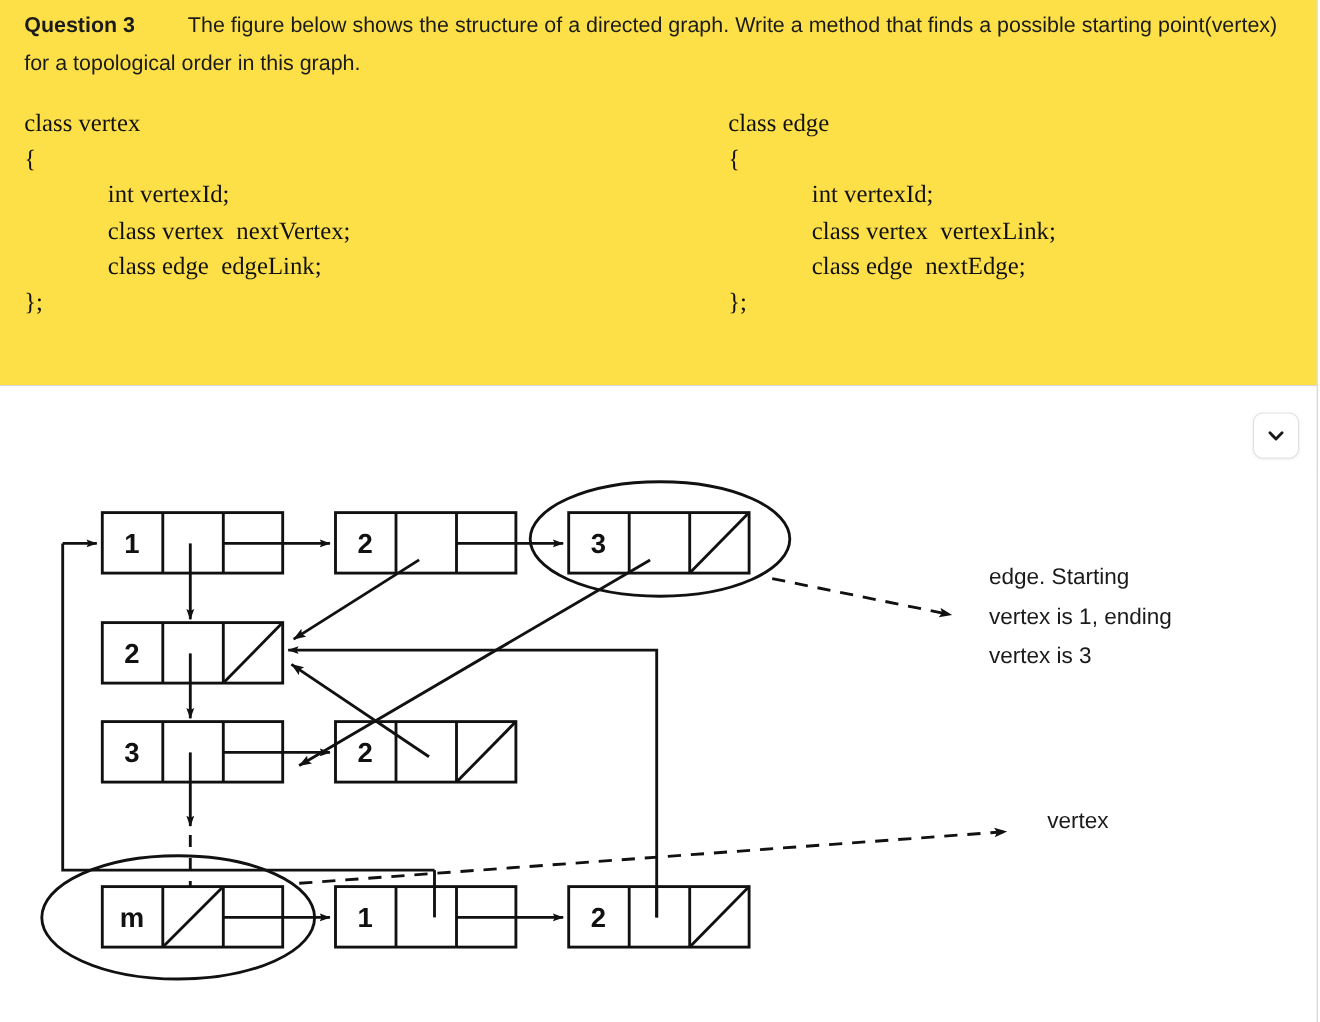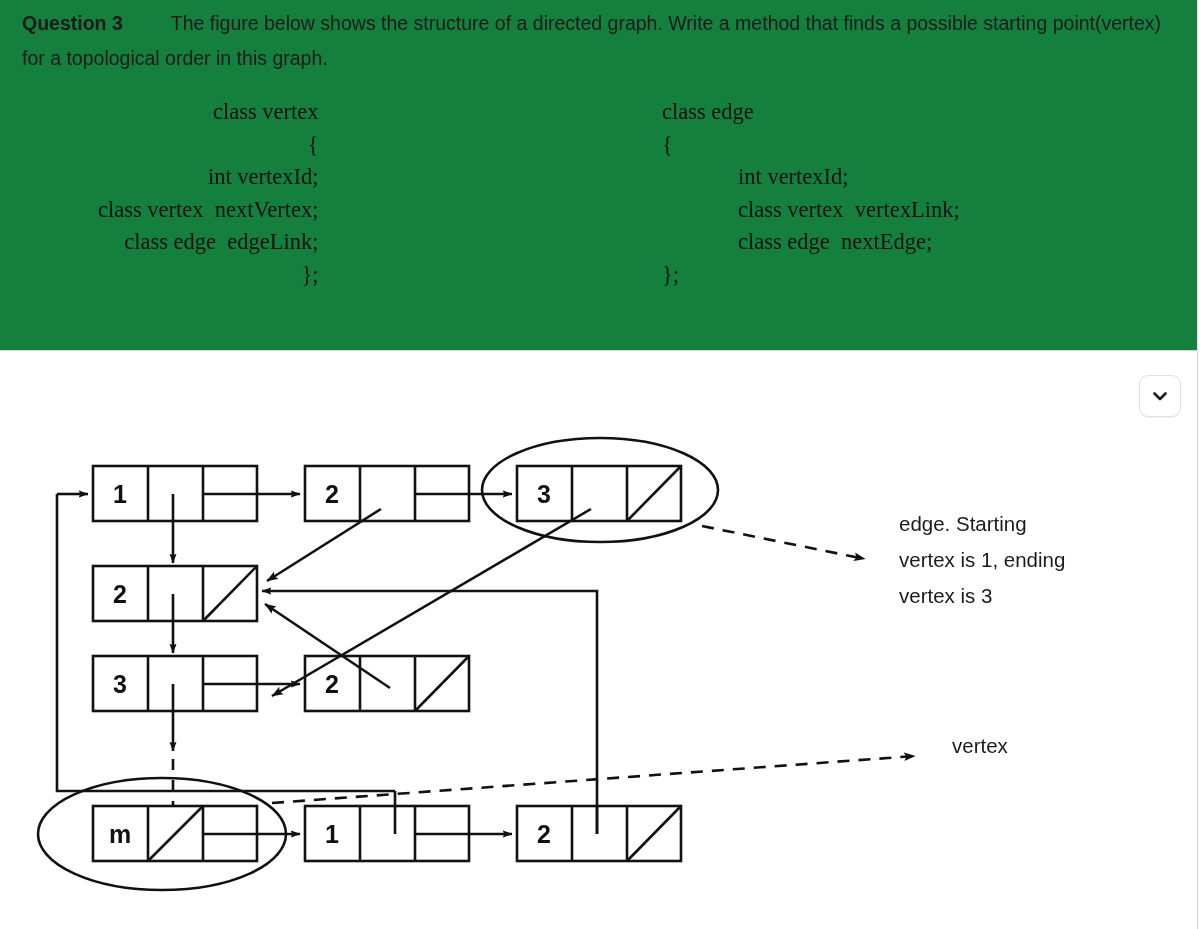--- a/index.html
+++ b/index.html
@@ -15,21 +15,21 @@
     background: #ffffff;
     overflow: hidden;
   }
 
   
   .question-panel {
     position: absolute;
     left: 0; top: 0;
     width: 1198px;
     height: 424px;
-    background: #15803d;
+    background: #fde047;
     border-right: 1px solid #e3e3e3;
     border-bottom: 1px solid #e8e8e8;
     box-sizing: border-box;
   }
   .q-prompt {
     position: absolute;
     left: 22px; top: 6px;
     width: 1140px;
     font-size: 19.5px;
     line-height: 35px;
@@ -40,21 +40,21 @@
   .q-gap { display: inline-block; width: 48px; }
 
   .code-col {
     position: absolute;
     font-family: "Liberation Serif", serif;
     font-size: 22.5px;
     line-height: 32.5px;
     color: #111111;
     white-space: pre;
   }
-  .code-left  { left: 22px;  top: 96px; text-align: right; }
+  .code-left  { left: 22px;  top: 96px; }
   .code-right { left: 630px; top: 96px; margin-left: 32px; }
   .code-indent { display: inline-block; width: 76px; }
 
   
   .figure-panel {
     position: absolute;
     left: 0; top: 350px;
     width: 1198px;
     height: 579px;
     background: #ffffff;

